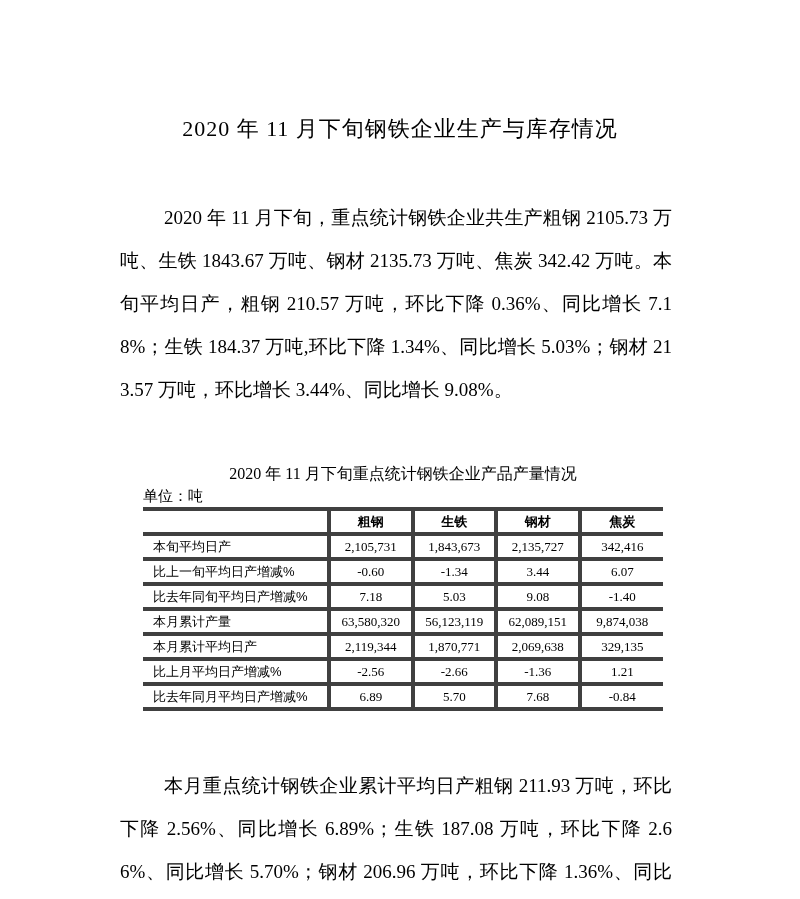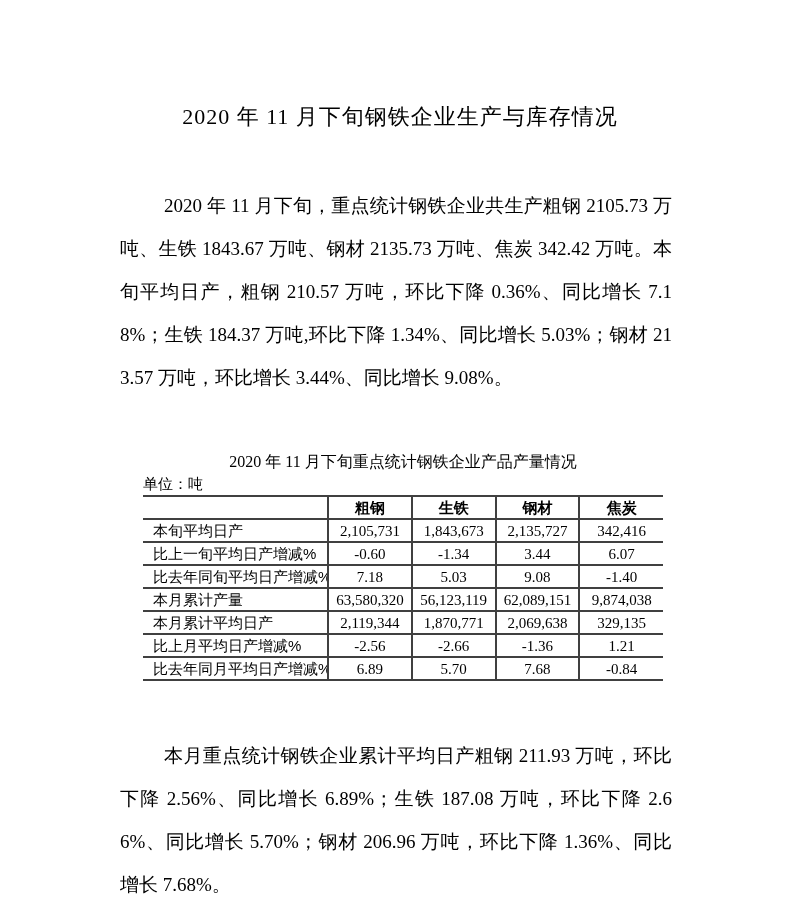--- a/index.html
+++ b/index.html
@@ -12,21 +12,21 @@
     width: 800px;
     height: 899px;
     background: #ffffff;
     color: #000000;
     font-family: "Liberation Serif", "DejaVu Serif", serif;
     box-sizing: border-box;
     padding: 99px 120px 0 120px;
     overflow: hidden;
   }
   .doc-title {
-    margin: 4px;
+    margin: 16px;
     font-size: 22px;
     font-weight: 400;
     line-height: 28px;
     text-align: center;
     letter-spacing: 1px;
     white-space: nowrap;
   }
   .body-para {
     margin: 53px 8px 0 0;
     font-size: 19px;
@@ -54,24 +54,24 @@
     text-align: left;
   }
   table.data-table {
     margin-top: 1px;
     width: 520px;
     border-collapse: collapse;
     table-layout: fixed;
   }
   table.data-table th,
   table.data-table td {
-    border: 2px solid #404040;
+    border: 4px solid #404040;
     height: 21px;
     padding: 0 2px;
-    font-size: 15px;
+    font-size: 13px;
     line-height: 20px;
     text-align: center;
     vertical-align: middle;
     overflow: hidden;
     white-space: nowrap;
   }
   table.data-table tr > *:first-child {
     border-left: none;
     width: 172px;
     text-align: left;

